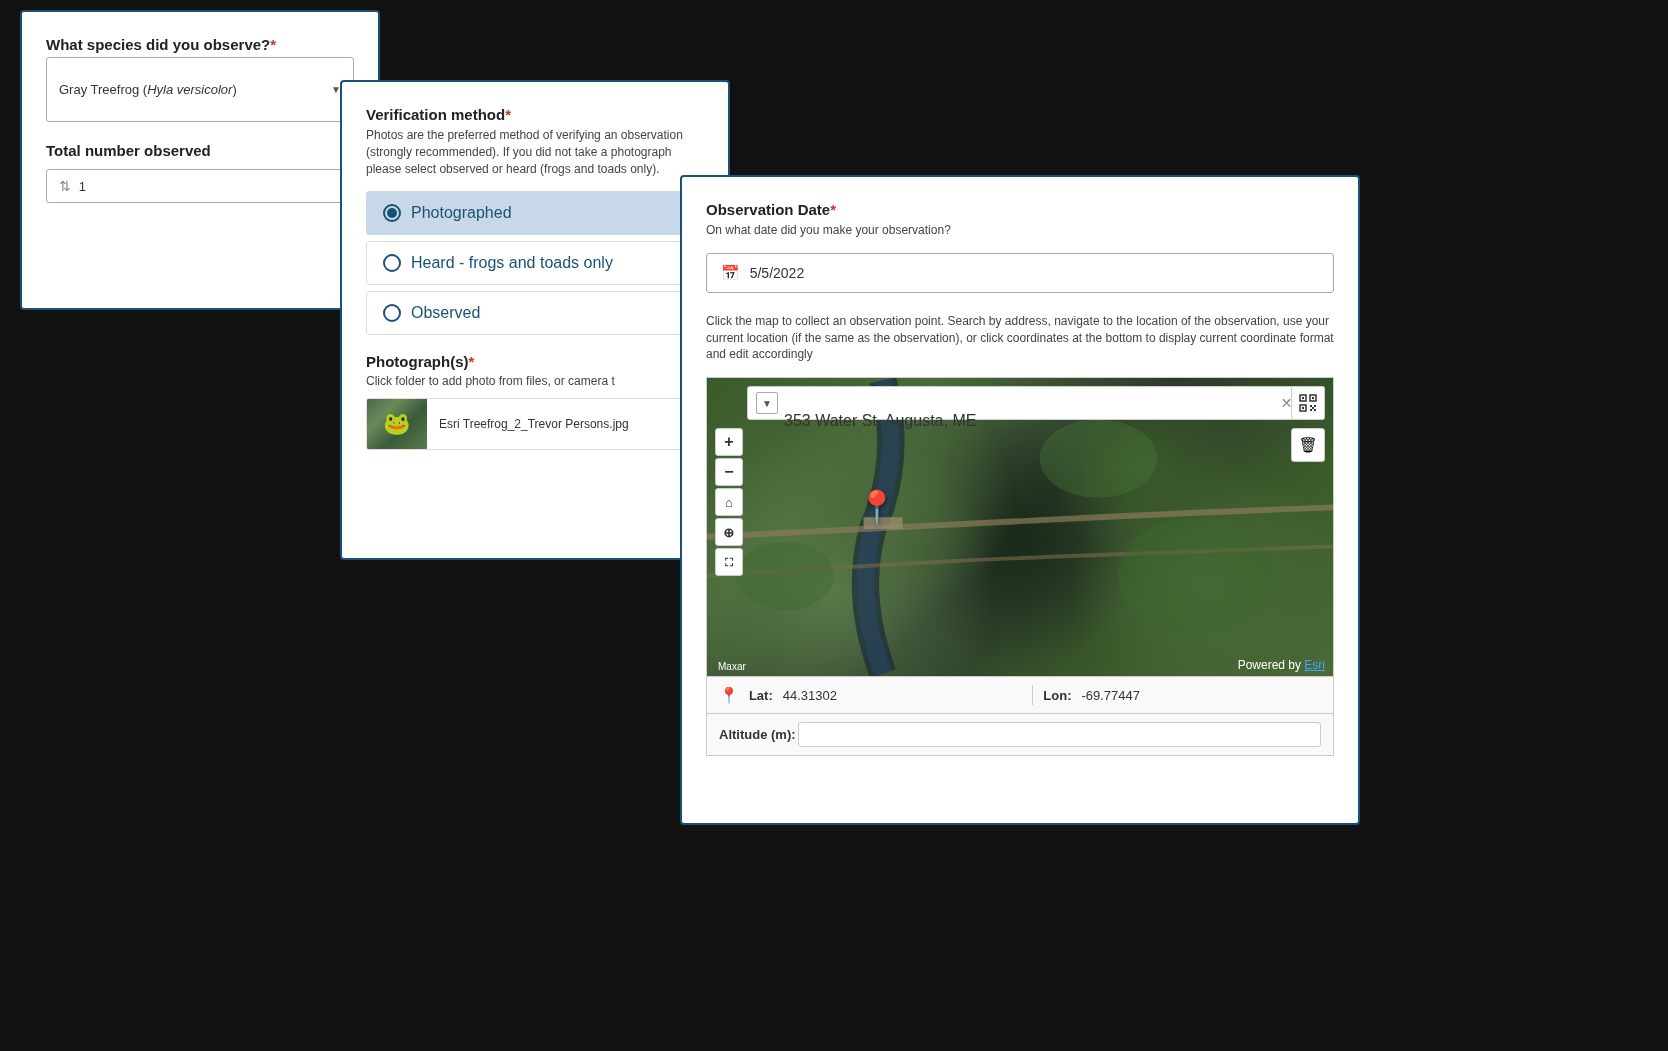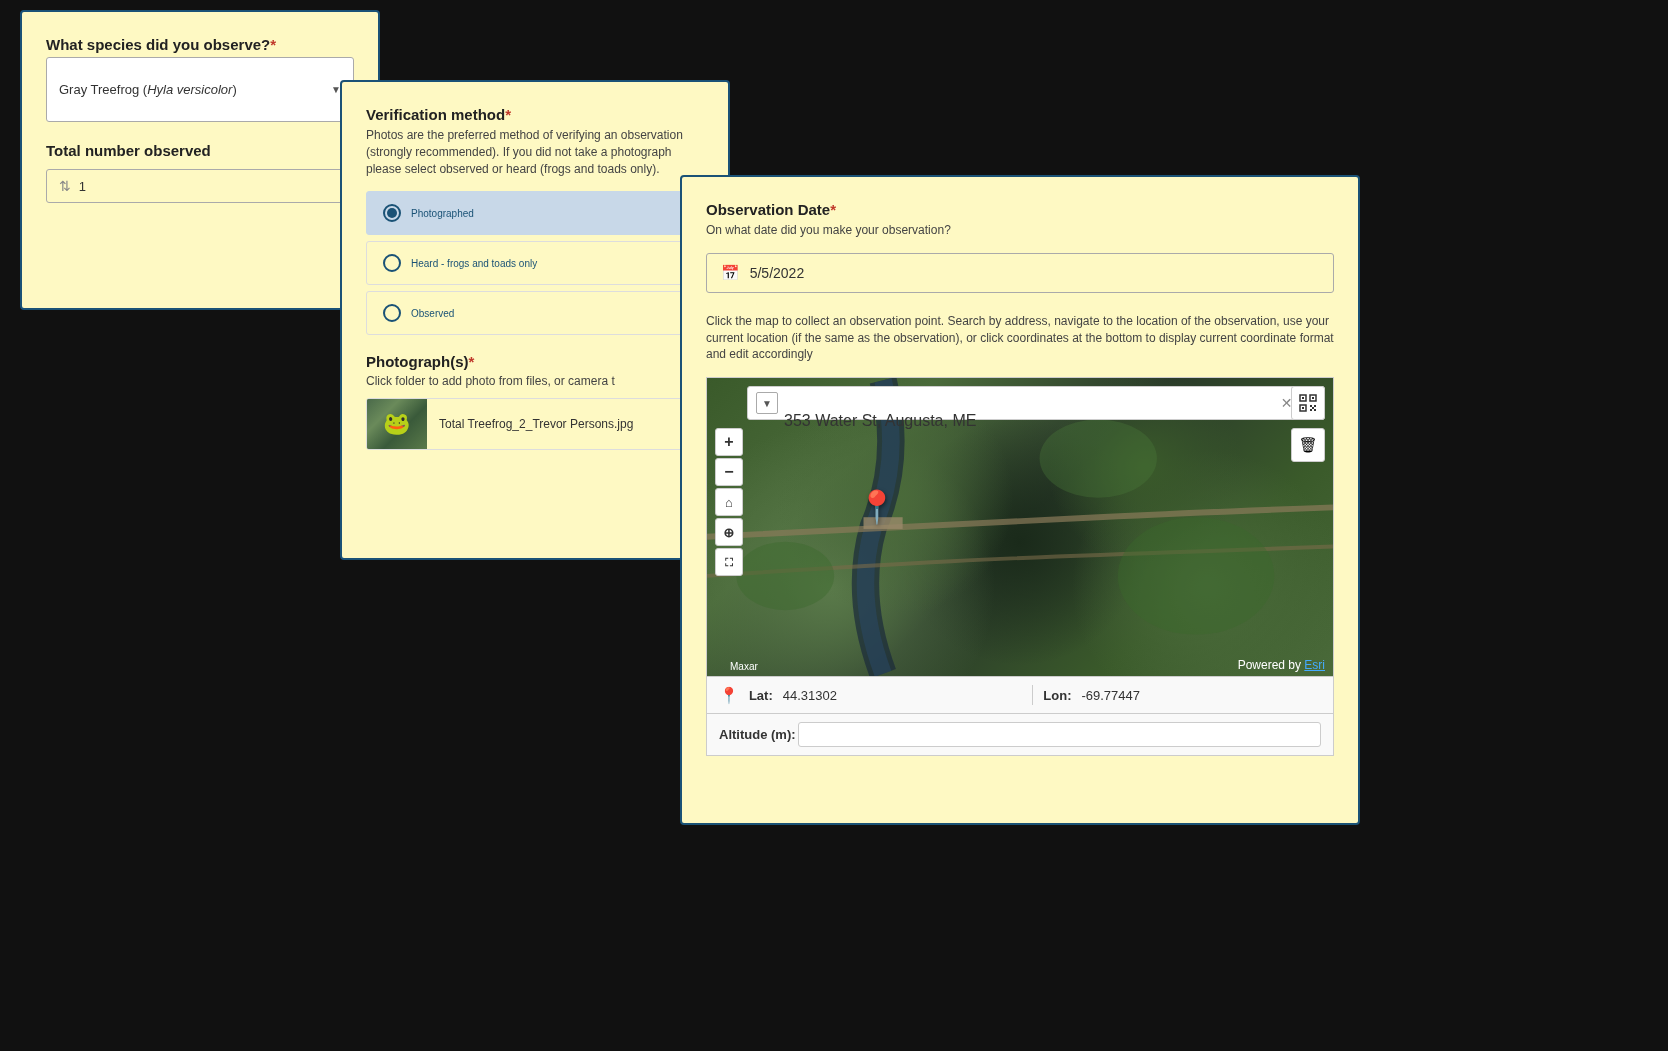--- a/index.html
+++ b/index.html
@@ -7,21 +7,21 @@
       background: #111;
       width: 1668px;
       height: 1051px;
       overflow: hidden;
       font-family: Arial, sans-serif;
       position: relative;
     }
 
     
     .card {
-      background: #fef9c3;
+      background: #ffffff;
       border: 2.5px solid #1a5276;
       border-radius: 4px;
       position: absolute;
       padding: 24px;
     }
 
     
     .card-species {
       left: 20px;
       top: 10px;
@@ -114,21 +114,21 @@
     
     .radio-option {
       border: 1px solid #ddd;
       border-radius: 3px;
       margin-bottom: 6px;
       padding: 12px 16px;
       display: flex;
       align-items: center;
       gap: 10px;
       cursor: pointer;
-      font-size: 10px;
+      font-size: 16px;
       color: #1a5276;
     }
 
     .radio-option.selected {
       background: #c8d8e8;
       border-color: #c8d8e8;
     }
 
     .radio-circle {
       width: 18px;
@@ -367,21 +367,21 @@
       top: 110px;
       z-index: 10;
       font-size: 32px;
       transform: translateX(-50%);
       filter: drop-shadow(1px 2px 2px rgba(0,0,0,0.5));
     }
 
     .map-attribution-left {
       position: absolute;
       bottom: 4px;
-      left: 23px;
+      left: 11px;
       font-size: 10px;
       color: #fff;
       z-index: 10;
     }
 
     .map-attribution-right {
       position: absolute;
       bottom: 4px;
       right: 8px;
       font-size: 12px;
@@ -494,21 +494,21 @@
     <div class="radio-circle"></div>
     <span>Observed</span>
   </div>
 
   <div class="photo-section-title">
     <span>Photograph(s)</span><span class="required-star">*</span>
   </div>
   <div class="photo-desc">Click folder to add photo from files, or camera t</div>
   <div class="photo-thumbnail-row">
     <div class="photo-thumb"></div>
-    <span class="photo-filename">Total Treefrog_2_Trevor Persons.jpg</span>
+    <span class="photo-filename">Esri Treefrog_2_Trevor Persons.jpg</span>
   </div>
 </div>
 
 <div class="card card-observation">
   <div class="section-title">
     <span>Observation Date</span><span class="required-star">*</span>
   </div>
   <div class="section-desc">On what date did you make your observation?</div>
   <div class="date-input-box">
     <span class="cal-icon">📅</span>

